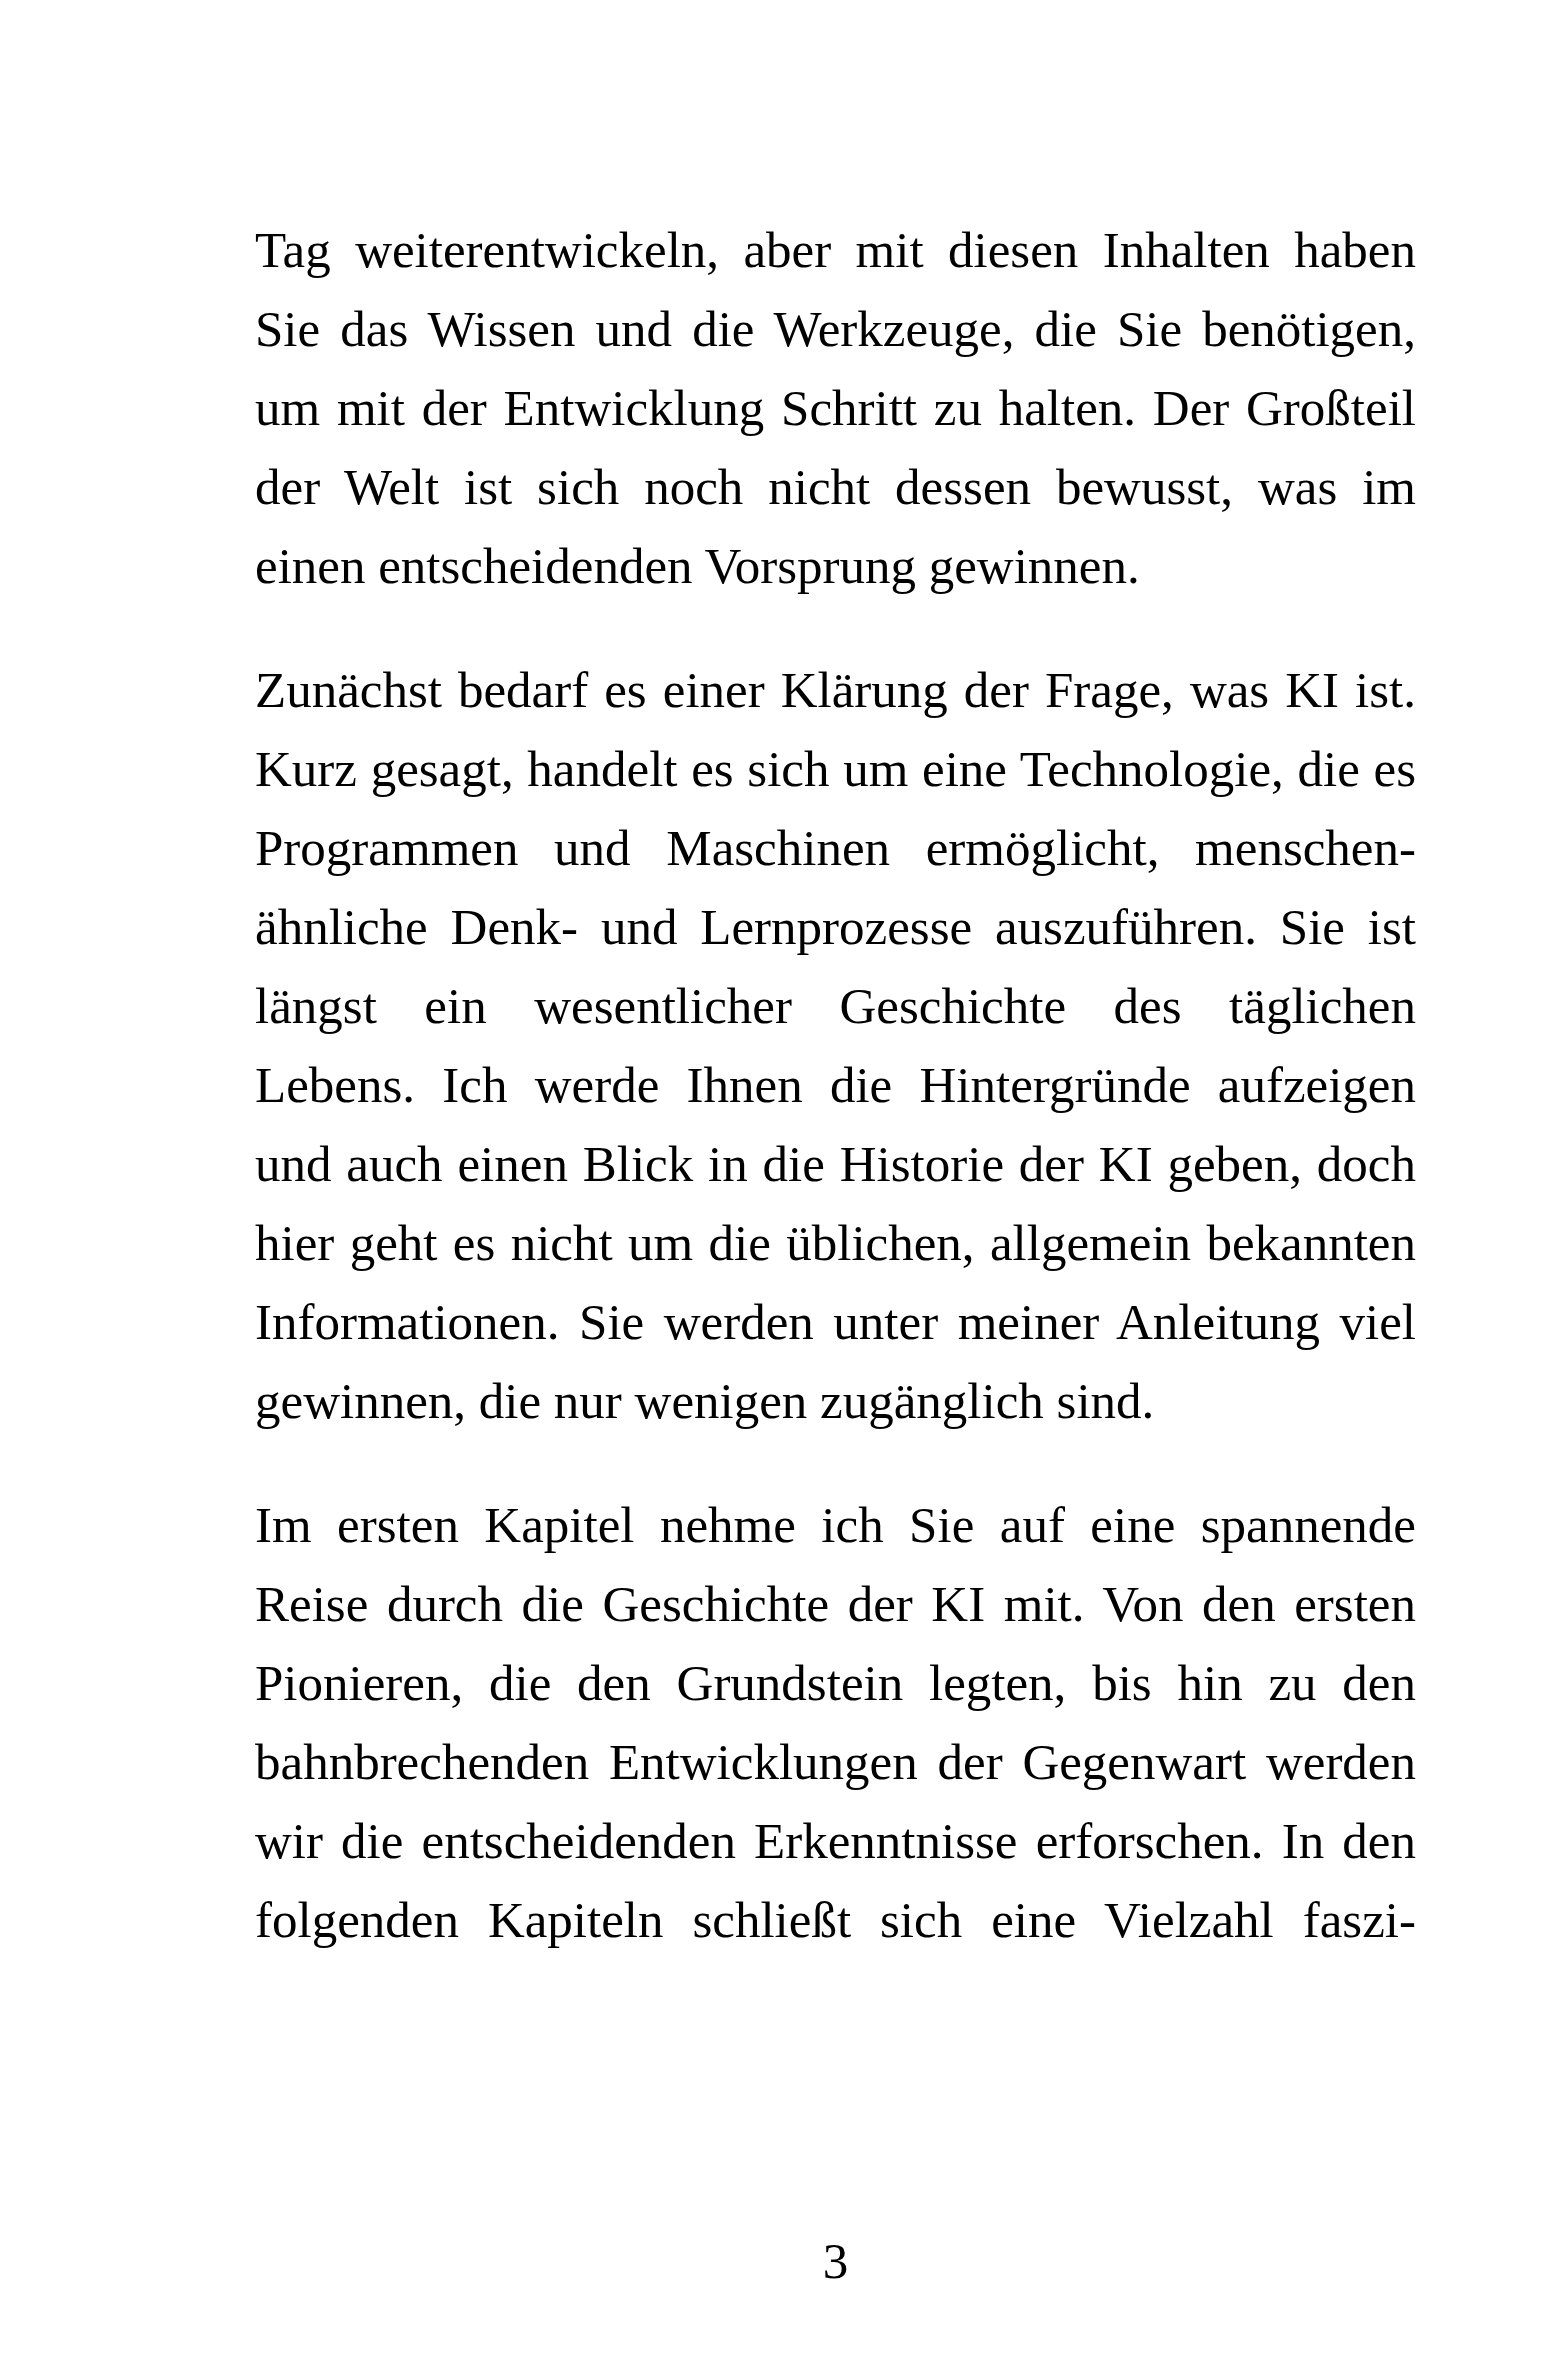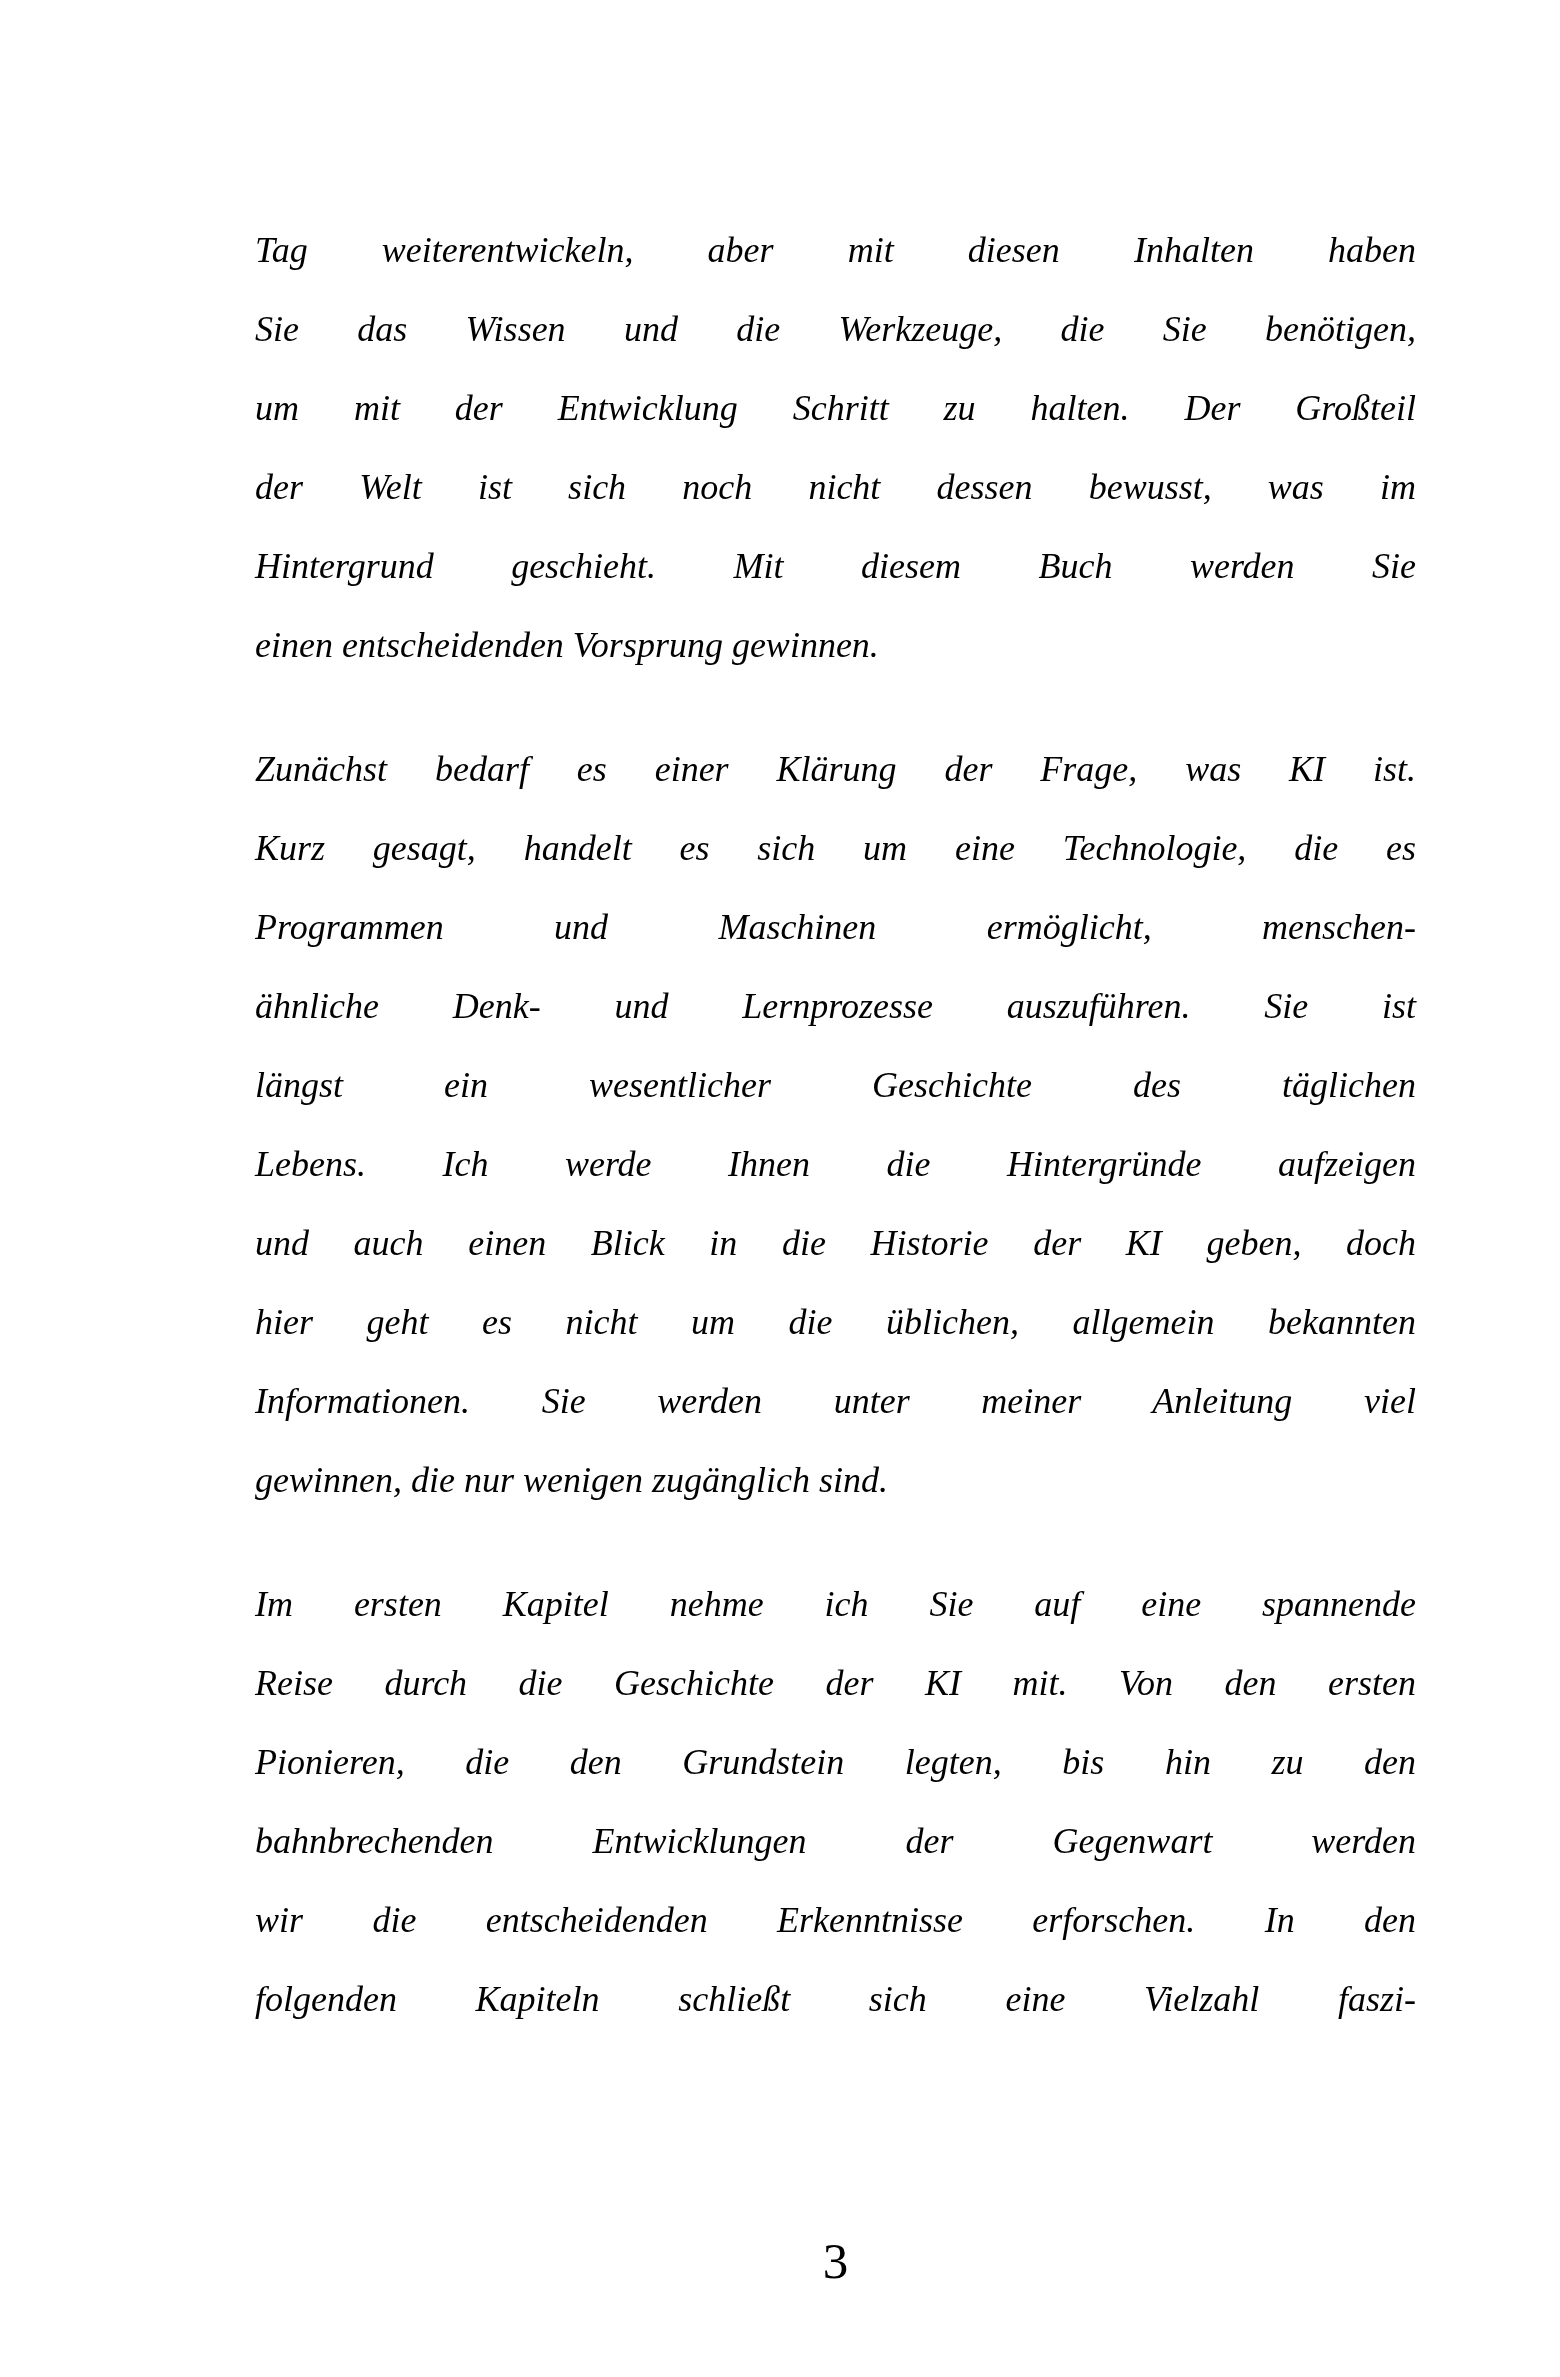--- a/index.html
+++ b/index.html
@@ -14,23 +14,22 @@
     background: #ffffff;
     color: #000000;
     font-family: "Liberation Serif", "DejaVu Serif", serif;
     overflow: hidden;
   }
   .text-block {
     position: absolute;
     left: 255px;
     top: 211px;
     width: 1161px;
-    font-size: 36px;
+    font-size: 51px;
     line-height: 79px;
-    font-style: italic;
   }
   .paragraph {
     margin: 0 0 45px 0;
   }
   .paragraph:last-child {
     margin-bottom: 0;
   }
   .line {
     text-align: justify;
     text-align-last: justify;
@@ -54,21 +53,20 @@
 <body>
 
 <div class="page">
   <div class="text-block">
 
     <div class="paragraph">
       <div class="line">Tag weiterentwickeln, aber mit diesen Inhalten haben</div>
       <div class="line">Sie das Wissen und die Werkzeuge, die Sie benötigen,</div>
       <div class="line">um mit der Entwicklung Schritt zu halten. Der Großteil</div>
       <div class="line">der Welt ist sich noch nicht dessen bewusst, was im</div>
-      <div class="line">Hintergrund geschieht. Mit diesem Buch werden Sie</div>
       <div class="line para-end">einen entscheidenden Vorsprung gewinnen.</div>
     </div>
 
     <div class="paragraph">
       <div class="line">Zunächst bedarf es einer Klärung der Frage, was KI ist.</div>
       <div class="line">Kurz gesagt, handelt es sich um eine Technologie, die es</div>
       <div class="line">Programmen und Maschinen ermöglicht, menschen-</div>
       <div class="line">ähnliche Denk- und Lernprozesse auszuführen. Sie ist</div>
       <div class="line">längst ein wesentlicher Geschichte des täglichen</div>
       <div class="line">Lebens. Ich werde Ihnen die Hintergründe aufzeigen</div>

